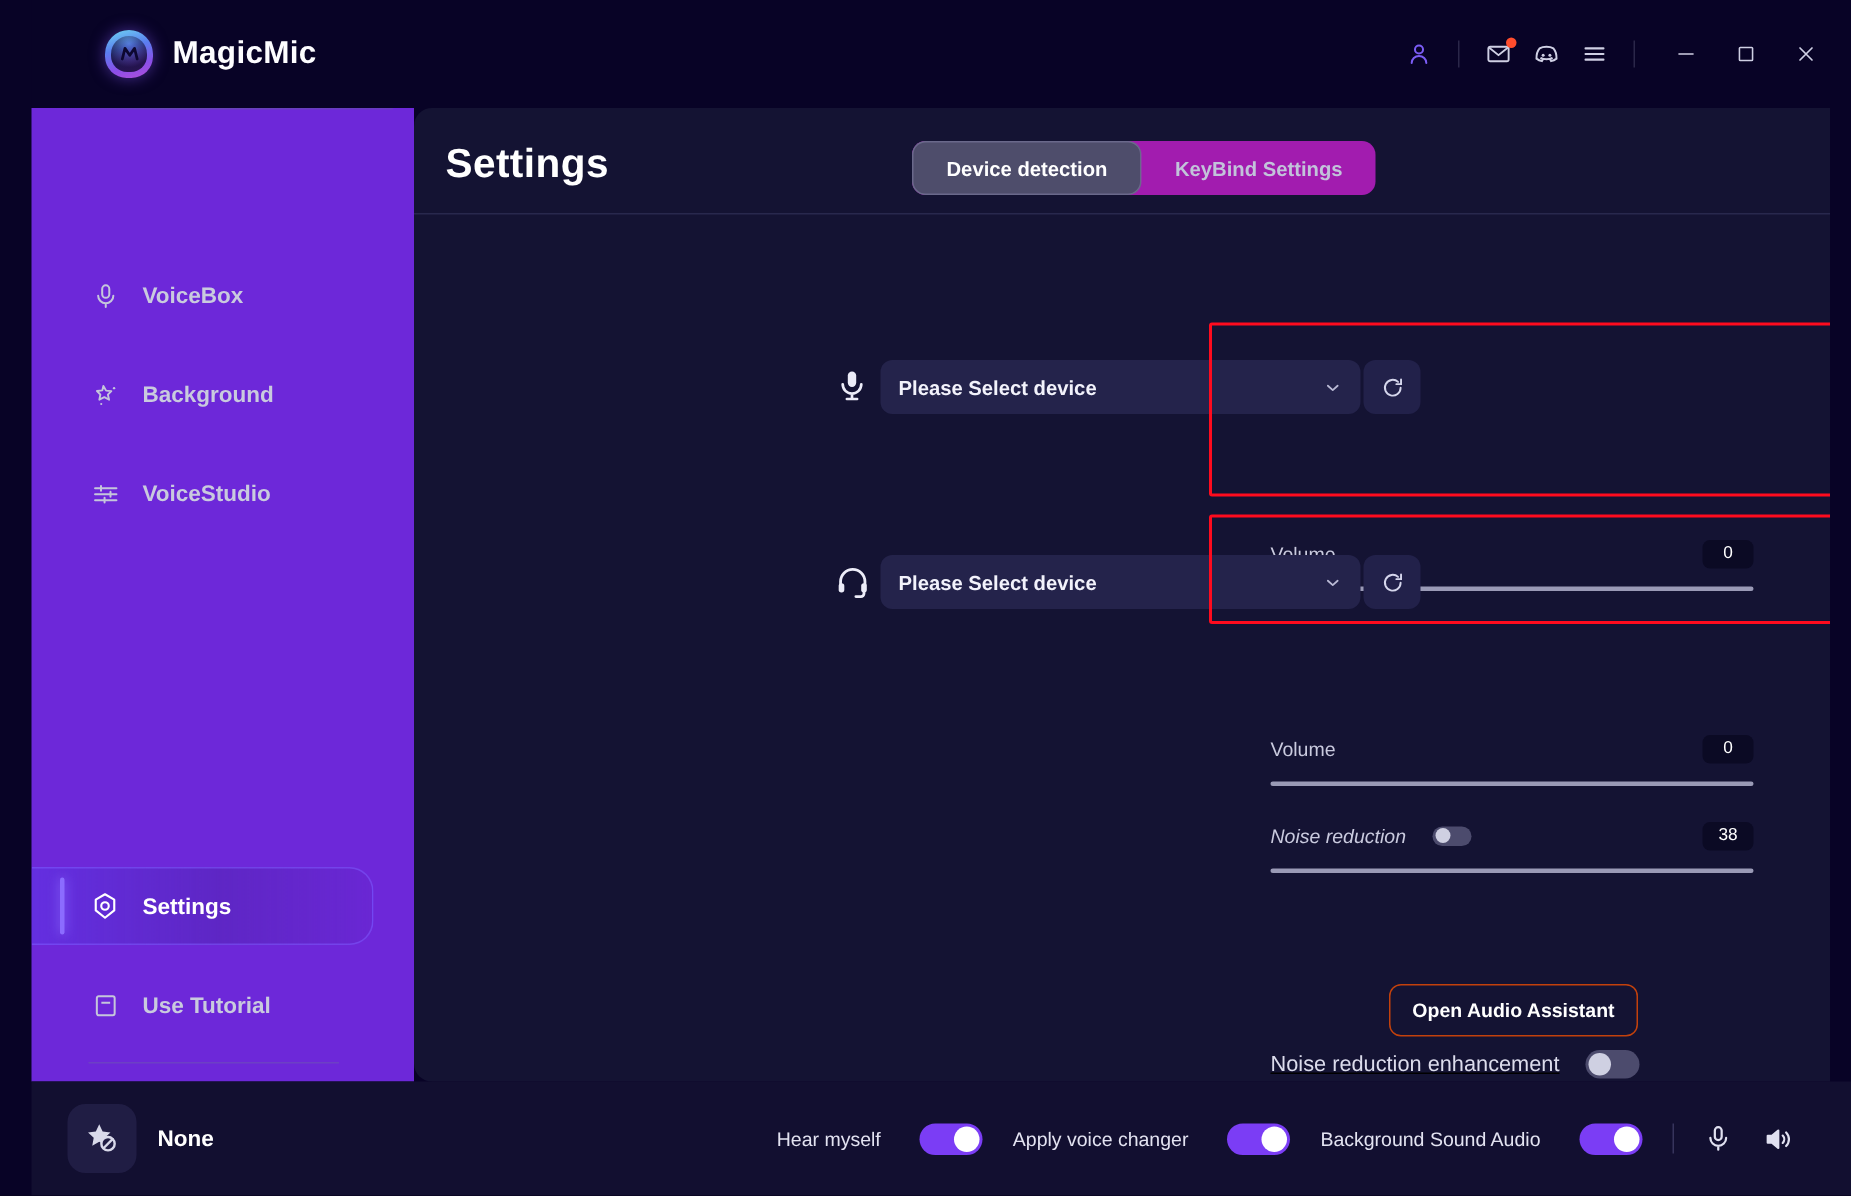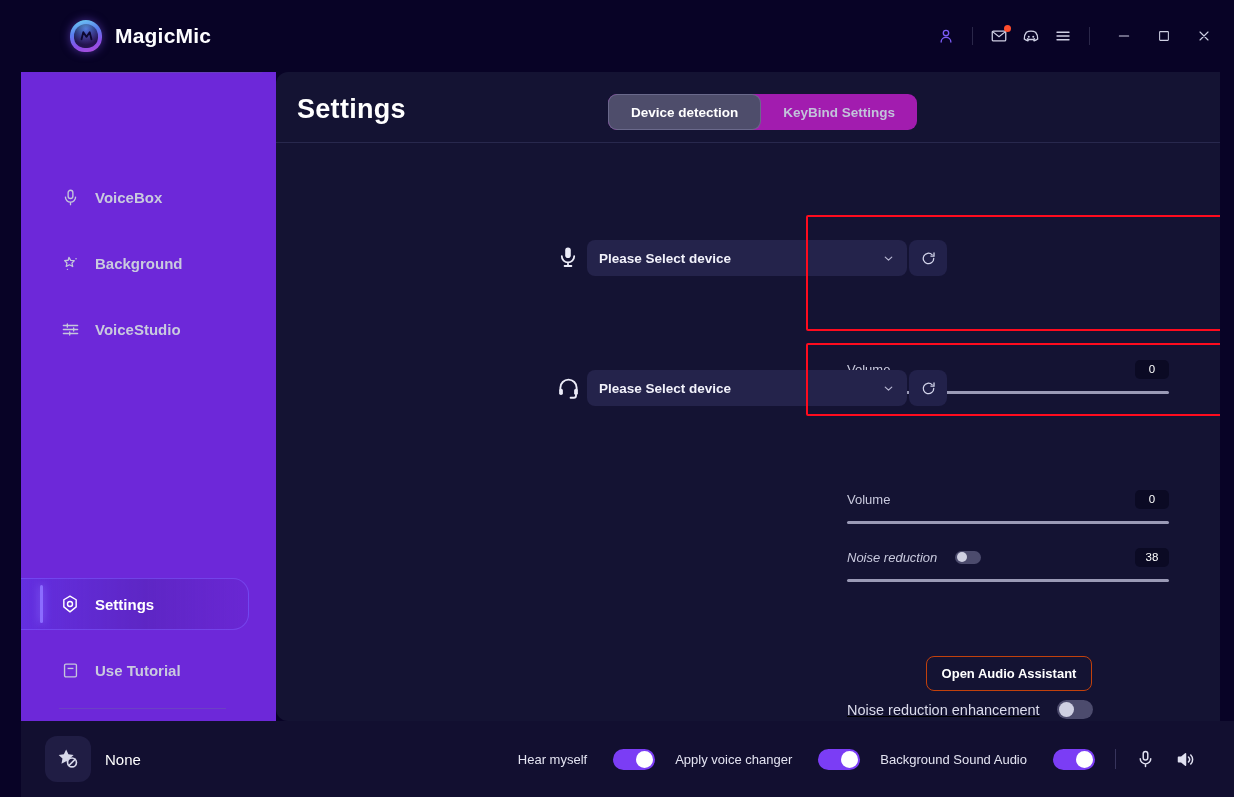--- a/index.html
+++ b/index.html
@@ -362,21 +362,21 @@
     gap: 14px;
     margin-left: 24px;
   }
   .voice-thumb {
     width: 46px; height: 46px;
     border-radius: 12px;
     background: #201d44;
     display: flex; align-items: center; justify-content: center;
     color: #d8d9ea;
   }
-  .voice-name { color: #ffffff; font-size: 15px; font-weight: 400; }
+  .voice-name { color: #ffffff; font-size: 15px; font-weight: 700; }
   .footer-spacer { flex: 1; }
   .footer-ctrls {
     display: flex;
     align-items: center;
     gap: 0;
     margin-right: 24px;
   }
   .fc-item {
     display: flex; align-items: center; gap: 26px;
     margin-right: 20px;

